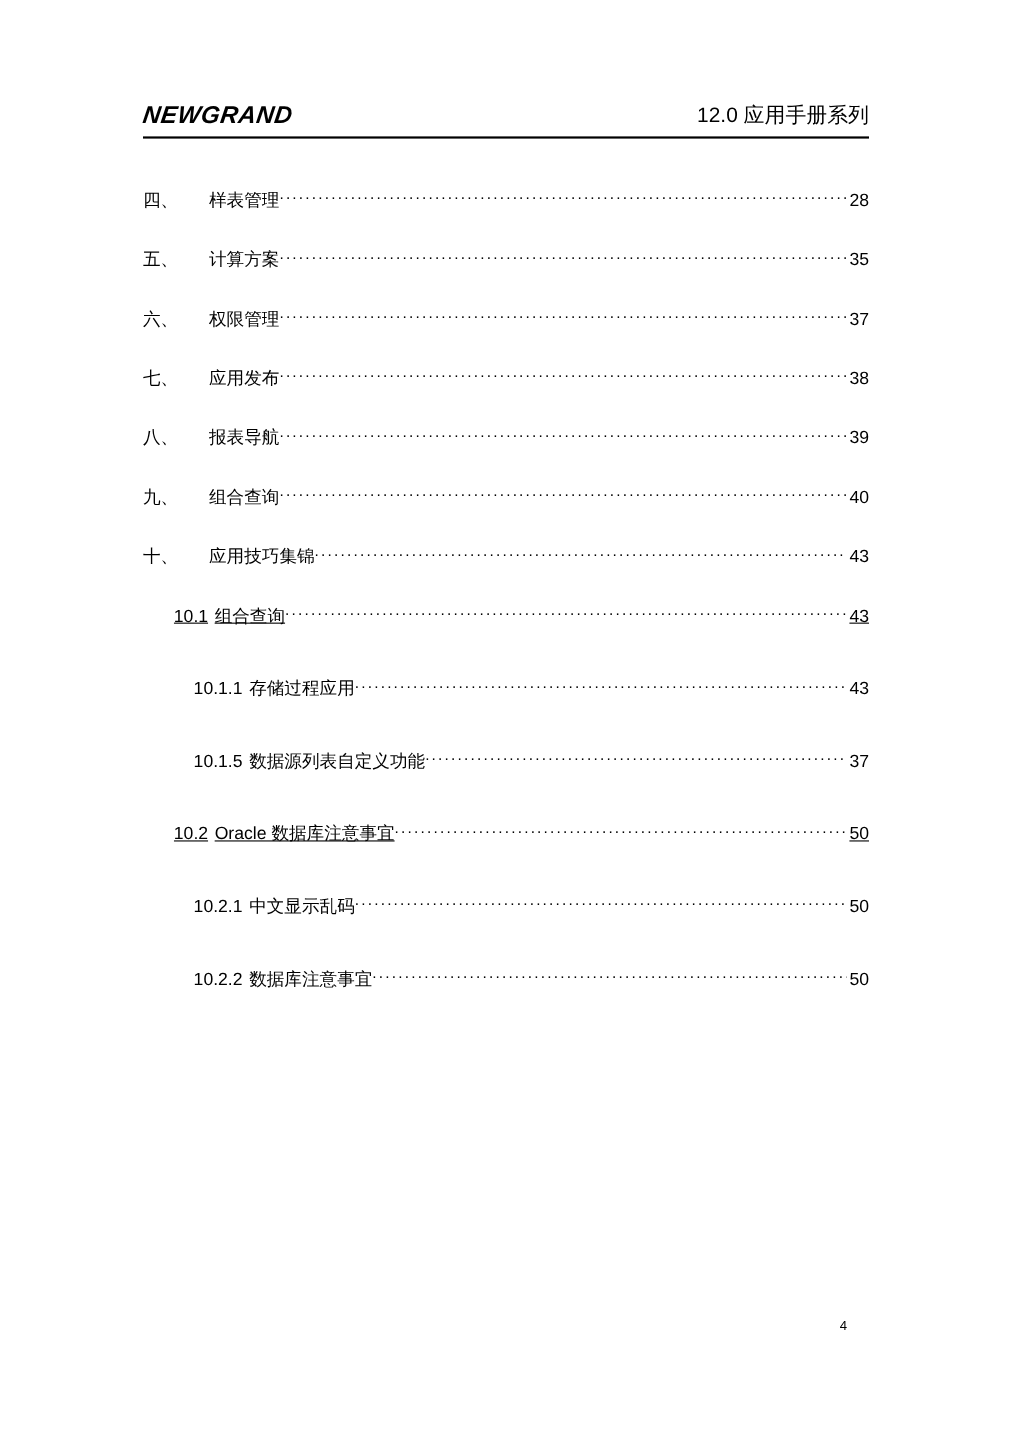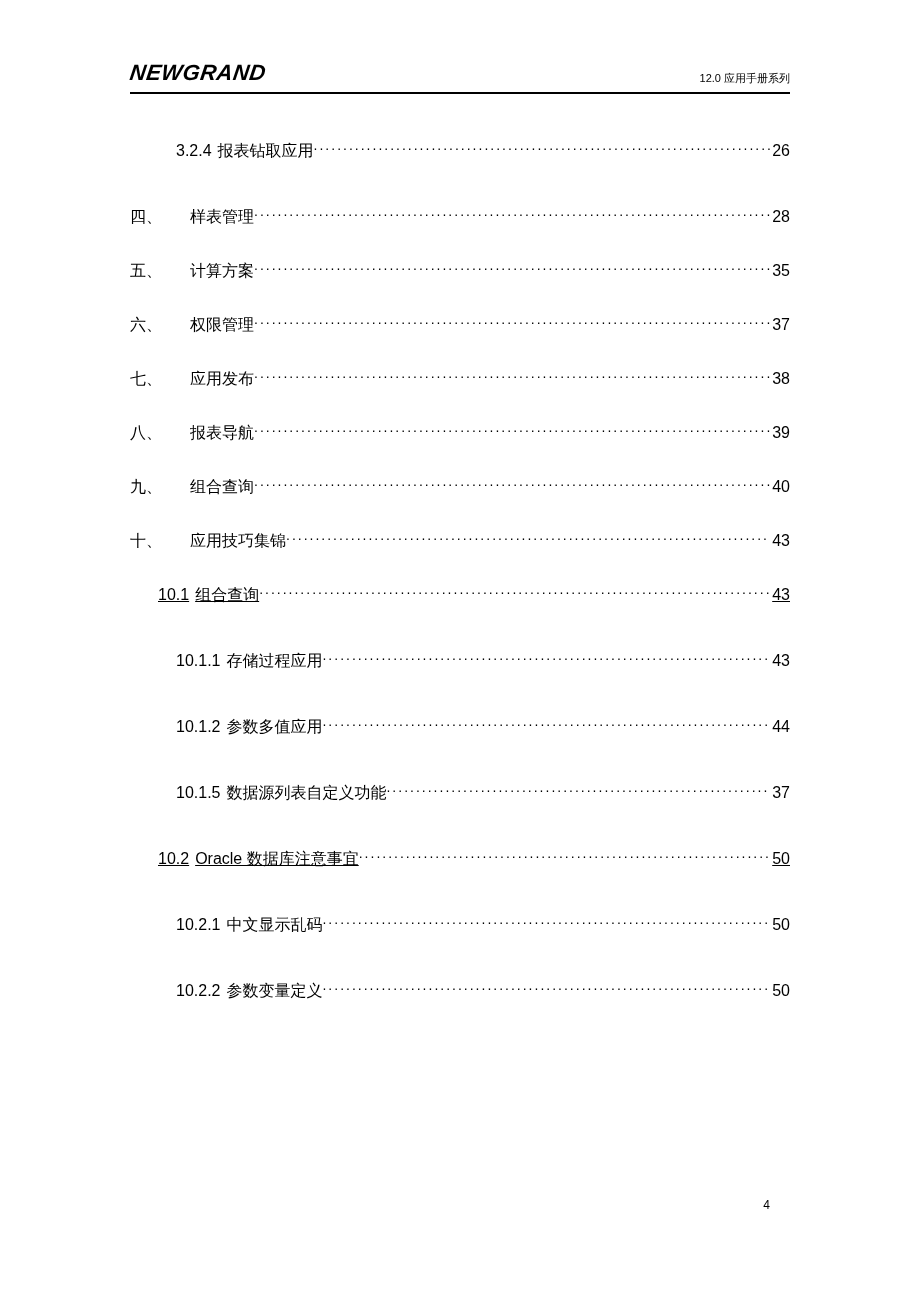--- a/index.html
+++ b/index.html
@@ -24,21 +24,22 @@
     }
     .logo {
       font-family: Arial, sans-serif;
       font-weight: 900;
       font-size: 22px;
       letter-spacing: 0.5px;
       font-style: italic;
       transform: skewX(-8deg);
     }
     .header-right {
-      font-size: 11px;
+      font-size: 19px;
+      margin-top: 32px;
     }
     .toc {
       font-size: 16px;
       line-height: 1.5;
     }
     .toc-l3, .toc-l2, .toc-l1 {
       display: flex;
       align-items: baseline;
       white-space: nowrap;
       overflow: hidden;
@@ -92,26 +93,20 @@
 </head>
 <body>
 
 <div class="page">
   <div class="header">
     <div class="logo">NEWGRAND</div>
     <div class="header-right">12.0 应用手册系列</div>
   </div>
 
   <div class="toc" id="toc">
-      <div class="toc-l3">
-        <span class="num">3.2.4</span>
-        <span>报表钻取应用</span>
-        <span class="dots"></span>
-        <span class="page-num">26</span>
-      </div>
       <div class="toc-l1">
         <span class="prefix-cell">四、</span>
         <span>样表管理</span>
         <span class="dots"></span>
         <span class="page-num">28</span>
       </div>
       <div class="toc-l1">
         <span class="prefix-cell">五、</span>
         <span>计算方案</span>
         <span class="dots"></span>
@@ -153,45 +148,39 @@
         <span class="dots"></span>
         <span class="page-num">43</span>
       </div>
       <div class="toc-l3">
         <span class="num">10.1.1</span>
         <span>存储过程应用</span>
         <span class="dots"></span>
         <span class="page-num">43</span>
       </div>
       <div class="toc-l3">
-        <span class="num">10.1.2</span>
-        <span>参数多值应用</span>
-        <span class="dots"></span>
-        <span class="page-num">44</span>
-      </div>
-      <div class="toc-l3">
         <span class="num">10.1.5</span>
         <span>数据源列表自定义功能</span>
         <span class="dots"></span>
         <span class="page-num">37</span>
       </div>
       <div class="toc-l2">
         <span class="num">10.2</span>
         <span>Oracle 数据库注意事宜</span>
         <span class="dots"></span>
         <span class="page-num">50</span>
       </div>
       <div class="toc-l3">
         <span class="num">10.2.1</span>
         <span>中文显示乱码</span>
         <span class="dots"></span>
         <span class="page-num">50</span>
       </div>
       <div class="toc-l3">
         <span class="num">10.2.2</span>
-        <span>参数变量定义</span>
+        <span>数据库注意事宜</span>
         <span class="dots"></span>
         <span class="page-num">50</span>
       </div>
     </div>
 </div>
 
 <div class="footer-num">4</div>
 
 </body></html>

